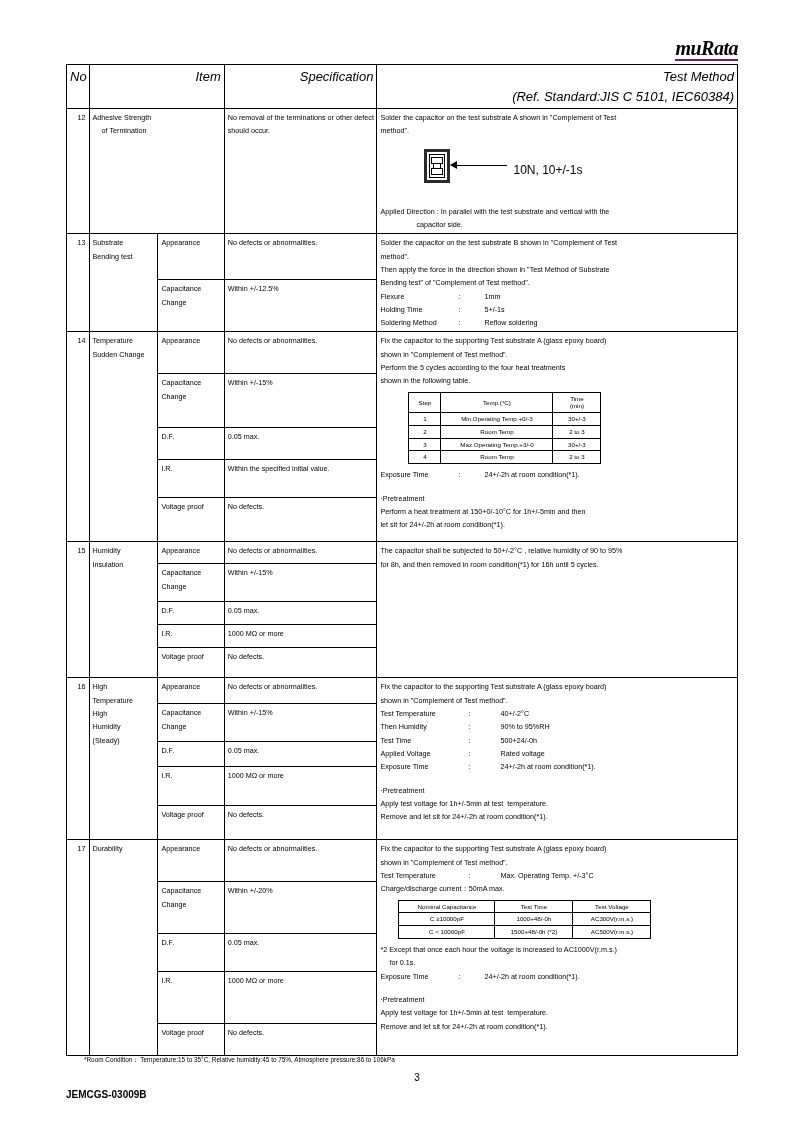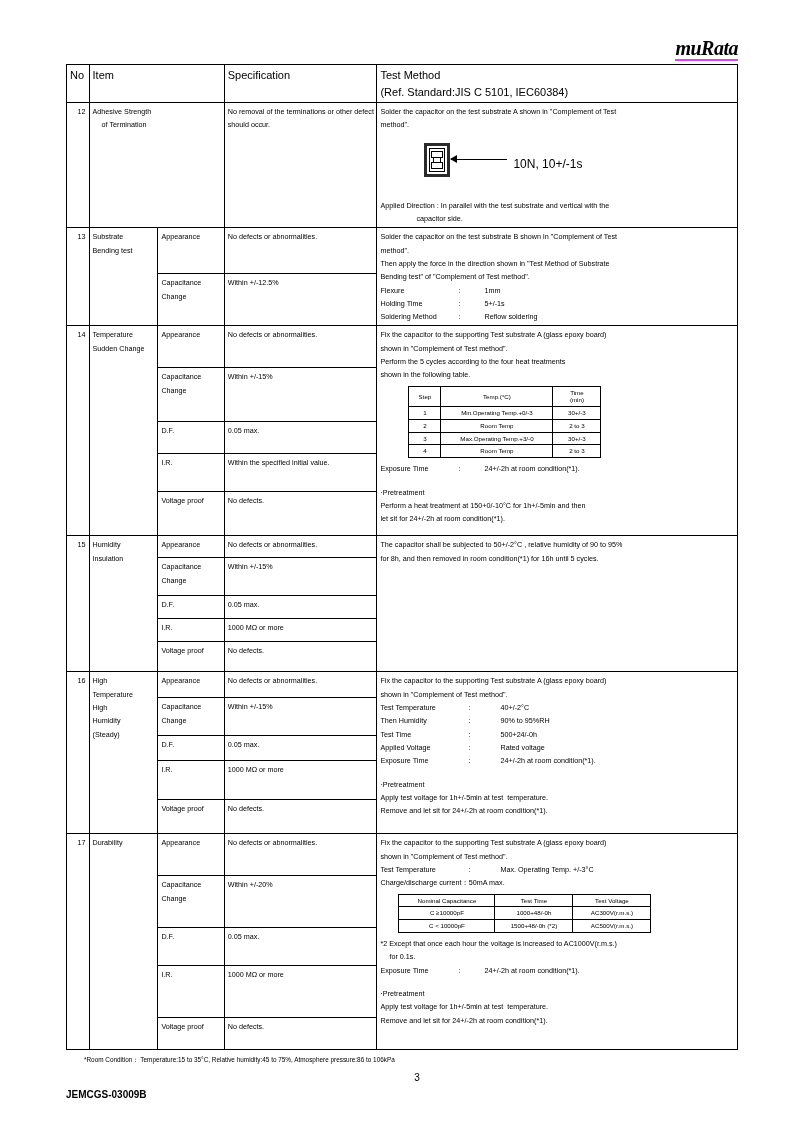--- a/index.html
+++ b/index.html
@@ -22,21 +22,21 @@
   
   .logo {
     position: absolute;
     right: 56px;
     top: 38px;
     font-family: "Liberation Serif", serif;
     font-size: 20px;
     font-weight: bold;
     font-style: italic;
     letter-spacing: -0.5px;
-    border-bottom: 2px solid #d946ef;
+    border-bottom: 2px solid #701a75;
     padding-bottom: 0px;
     line-height: 1.05;
   }
 
   
   table.main {
     position: absolute;
     left: 66px;
     top: 64px;
     width: 672px;
@@ -45,25 +45,26 @@
     font-size: 7.2px;
     line-height: 1.85;
   }
   table.main td, table.main th {
     border: 1px solid #000;
     vertical-align: top;
     padding: 2px 3px 2px 3px;
     font-weight: normal;
   }
   th.hd {
-    text-align: left;
+    text-align: right;
     vertical-align: middle;
     padding: 3px 2px;
-    font-size: 11px;
+    font-size: 13px;
     line-height: 1.5;
+    font-style: italic;
   }
   td.no {
     text-align: right;
     width: 18px;
   }
   .c-item { width: 55px; }
   .c-sub  { width: 53px; }
   .c-spec { width: 122px; }
   .c-test { width: 288px; }
 

